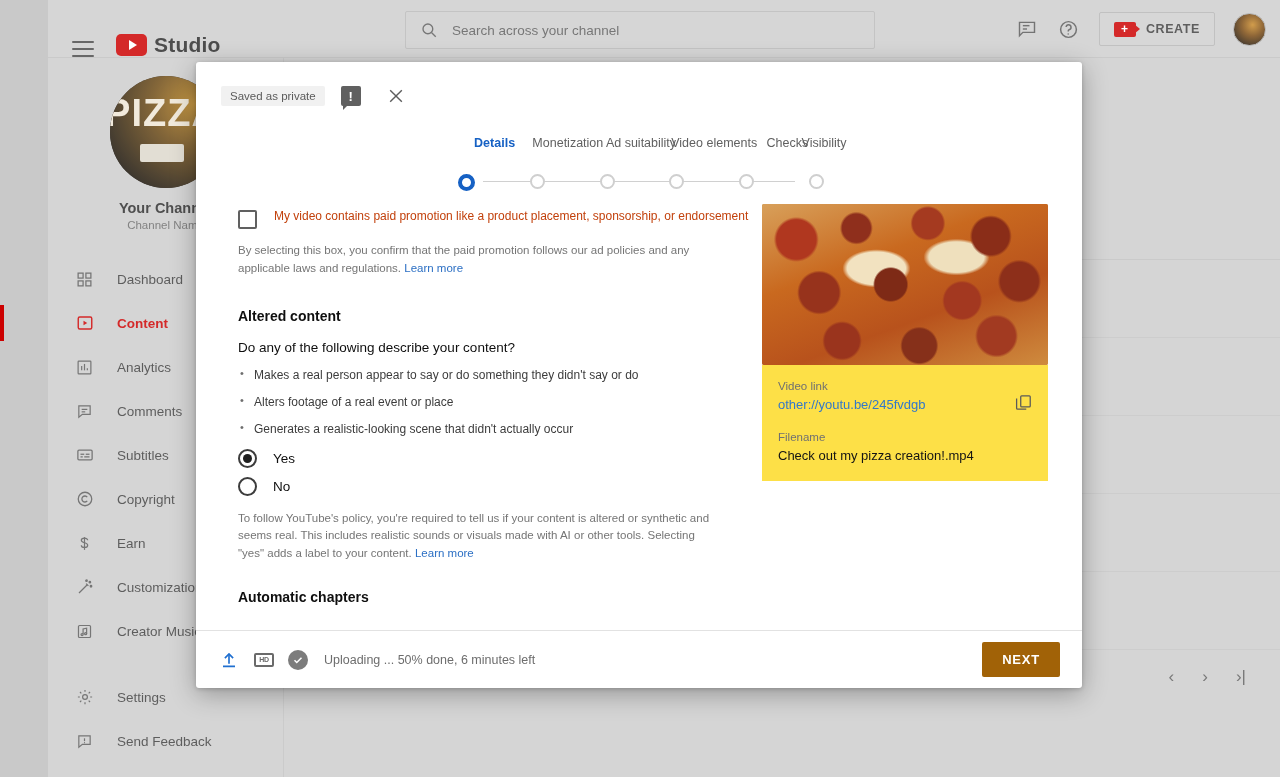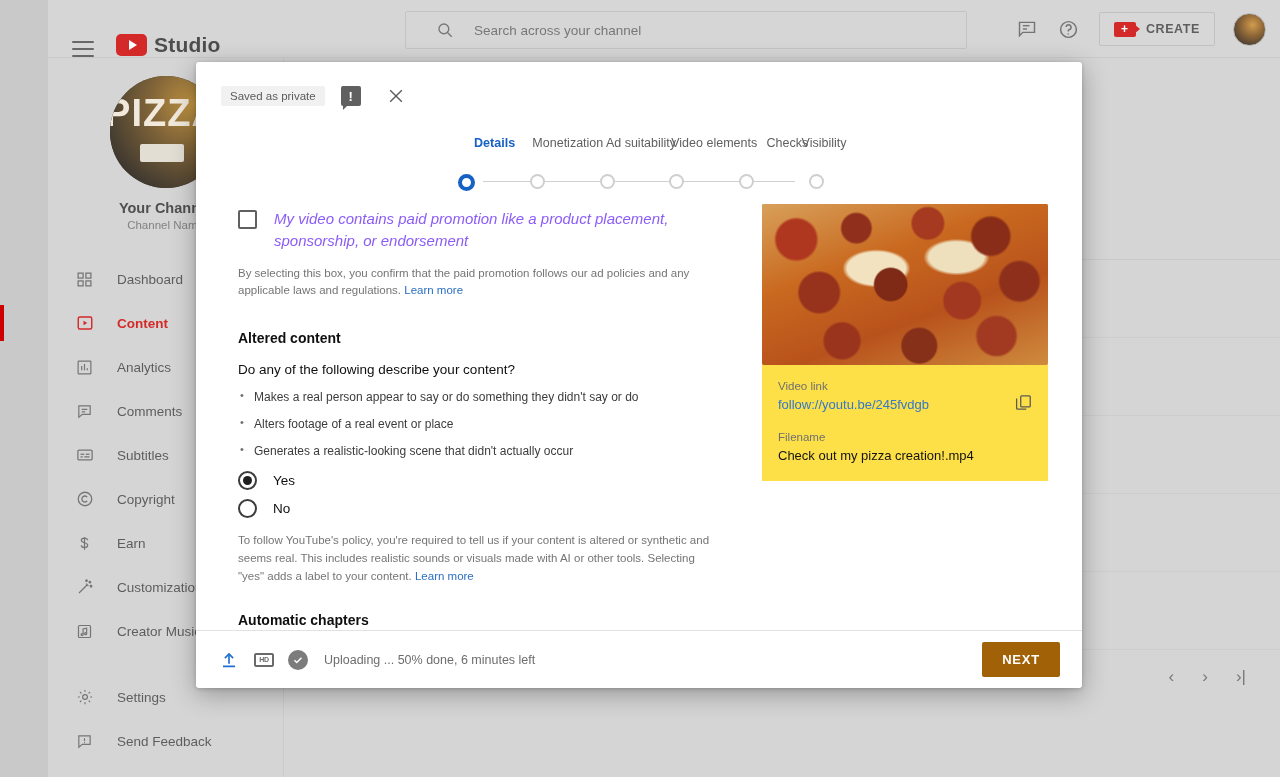--- a/index.html
+++ b/index.html
@@ -26,23 +26,23 @@
     justify-content: space-between; margin-left: 8px; margin-right: 22px; cursor: pointer; }
   .hamburger span { display: block; height: 2px; background: #4a4a4a; border-radius: 1px; }
   .logo-wrap { display: flex; align-items: center; gap: 7px; }
   .yt-logo { width: 31px; height: 22px; background: #cc0000; border-radius: 5px;
     display: flex; align-items: center; justify-content: center; }
   .yt-logo i { width: 0; height: 0; border-left: 8px solid #fff;
     border-top: 5px solid transparent; border-bottom: 5px solid transparent; margin-left: 2px; }
   .studio-word { font-size: 21px; font-weight: 600; color: #2b2b2b; letter-spacing: .2px; }
 
   .searchbar {
-    position: absolute; left: 357px; top: 11px; width: 562px; height: 38px;
+    position: absolute; left: 357px; top: 11px; width: 470px; height: 38px;
     border: 1px solid #b9b9b9; border-radius: 2px; background: #cfcfcf;
-    display: flex; align-items: center; padding: 0 30px; gap: 20px;
+    display: flex; align-items: center; padding: 0 14px; gap: 14px;
   }
   .searchbar .ph { font-size: 13.5px; color: #5d5d5d; }
   .topright { position: absolute; right: 14px; top: 0; height: 58px;
     display: flex; align-items: center; gap: 18px; }
   .icon-btn { width: 24px; height: 24px; color: #5a5a5a; display: flex;
     align-items: center; justify-content: center; cursor: pointer; }
   .create-btn {
     display: flex; align-items: center; gap: 10px; height: 34px; padding: 0 14px;
     border: 1px solid #b5b5b5; border-radius: 2px; background: #d0d0d0;
     font-size: 12.5px; font-weight: 600; color: #404040; letter-spacing: .6px; cursor: pointer;
@@ -140,21 +140,21 @@
   .dot { width: 15px; height: 15px; border-radius: 50%; background: #fff;
     border: 2px solid #cfcfcf; cursor: pointer; }
   .dot.current { border: 4px solid #1661c4; width: 17px; height: 17px; }
 
   
   .dlg-body { flex: 1; display: flex; padding: 6px 0 0; overflow: hidden; }
 
   .cb-row { display: flex; gap: 17px; align-items: flex-start; margin-top: 8px; }
   .cbox { width: 19px; height: 19px; border: 2px solid #606060; border-radius: 2px;
     flex: 0 0 19px; margin-top: 2px; cursor: pointer; background: #fff; }
-  .cb-text { font-size: 15px; color: #8b5cf6; line-height: 1.45; max-width: 480px; font-style: italic; }
+  .cb-text { font-size: 12px; color: #c2410c; line-height: 1.45; max-width: 480px; }
   .help { font-size: 11.5px; color: #757575; line-height: 1.55; margin-top: 13px;
     max-width: 478px; }
   a.link { color: #2b6fc4; text-decoration: none; cursor: pointer; }
 
   .sec-title { font-size: 14px; font-weight: 700; color: #0f0f0f; margin-top: 30px; }
   .q { font-size: 13.5px; color: #0f0f0f; margin-top: 16px; }
   ul.bullets { list-style: none; margin-top: 13px; }
   ul.bullets li { font-size: 12px; color: #3c3c3c; margin-bottom: 13px;
     padding-left: 16px; position: relative; }
   ul.bullets li::before { content: "\2022"; position: absolute; left: 2px; top: -1px;
@@ -529,21 +529,21 @@
         <div class="sec-title" style="margin-top:26px;">Automatic chapters</div>
 
       </div>
 
       <div class="right-col">
         <div class="thumb">
           <div class="base"></div>
         </div>
         <div class="meta-card">
           <div class="meta-lbl">Video link</div>
-          <a class="meta-link">follow://youtu.be/245fvdgb</a>
+          <a class="meta-link">other://youtu.be/245fvdgb</a>
           <div class="copy-ico">
             <svg width="19" height="19" viewBox="0 0 24 24" fill="none" stroke="#5a5a5a" stroke-width="1.6">
               <rect x="8.5" y="3.5" width="12" height="14" rx="1.2"></rect>
               <path d="M15.5 20.5h-11a1.2 1.2 0 0 1-1.2-1.2V7"></path>
             </svg>
           </div>
           <div class="meta-lbl mt18">Filename</div>
           <div class="meta-val">Check out my pizza creation!.mp4</div>
         </div>
       </div>

